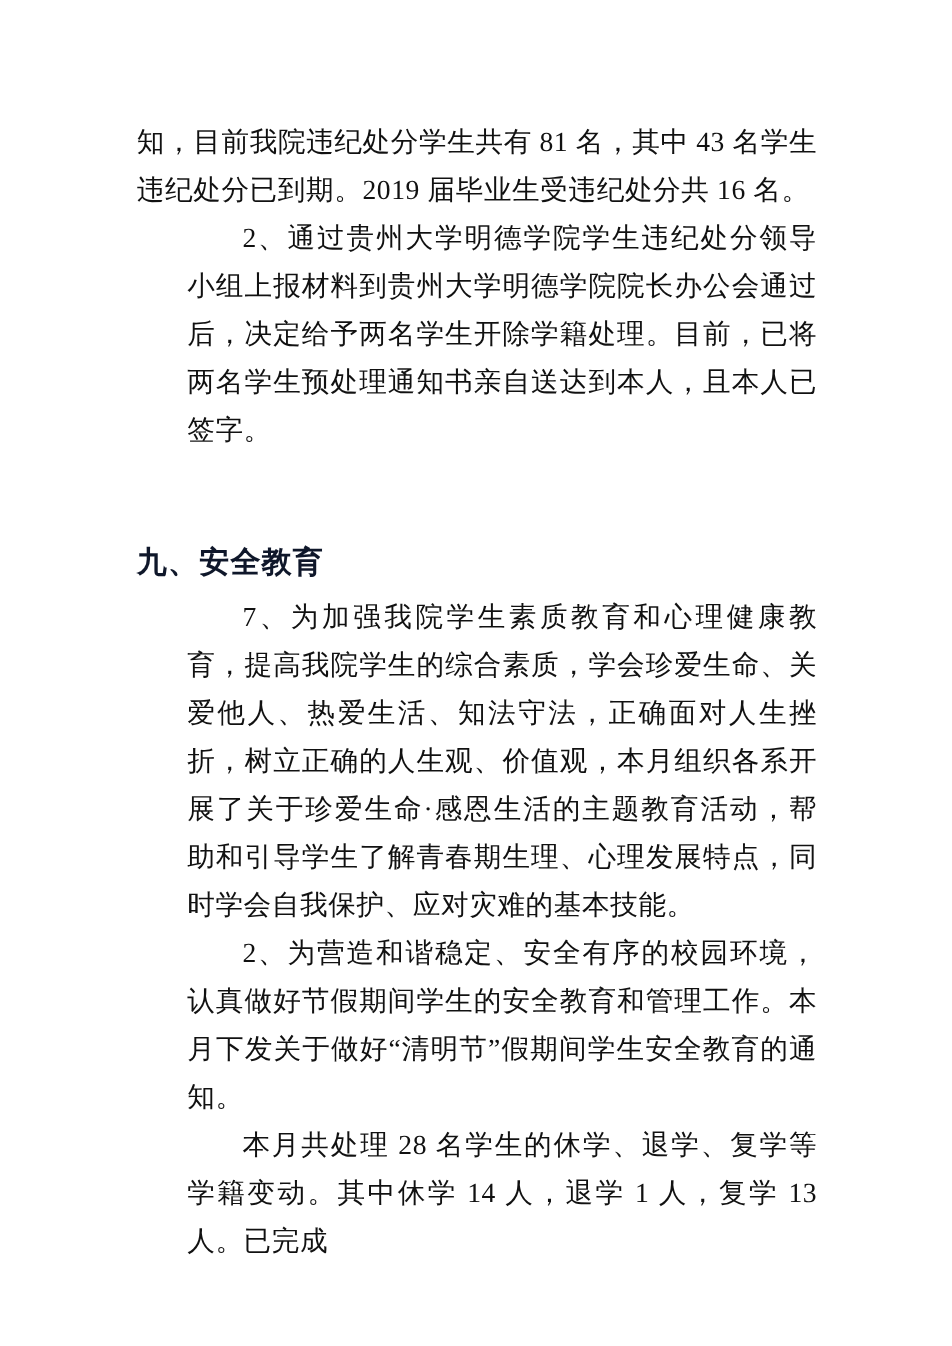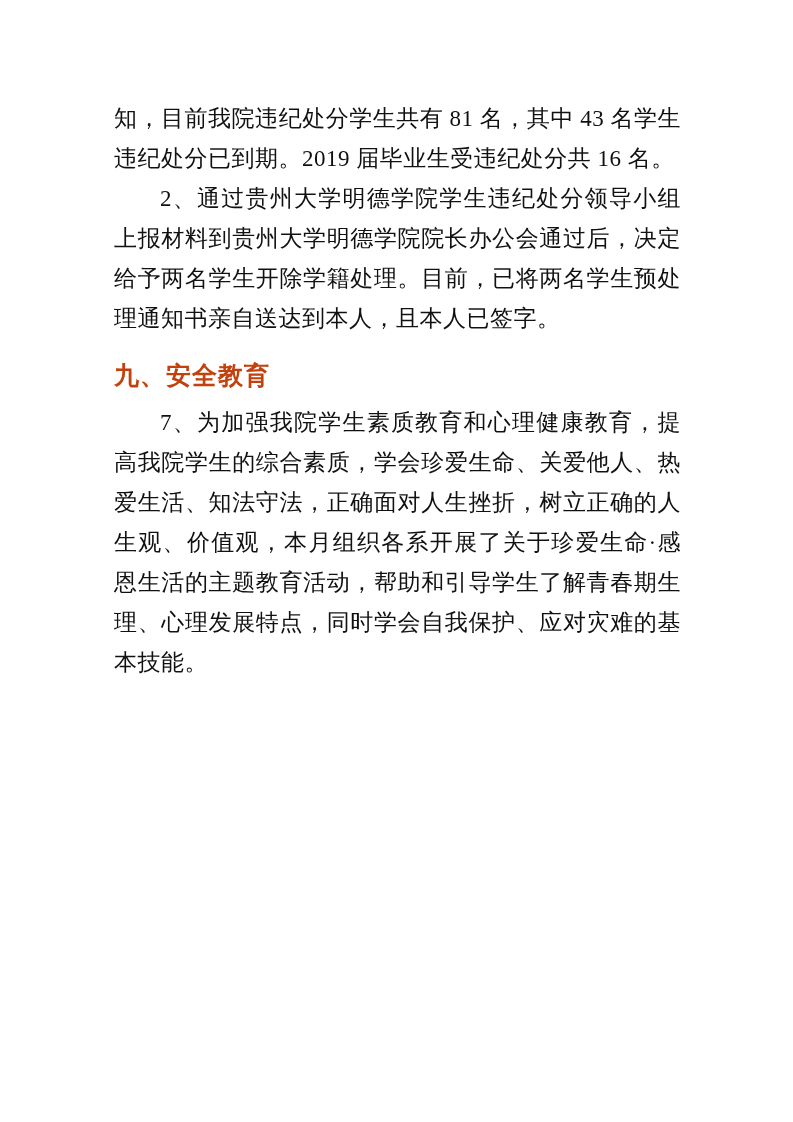--- a/index.html
+++ b/index.html
@@ -23,41 +23,44 @@
     font-size: 23px;
     line-height: 40px;
     color: #111111;
     text-align: justify;
     text-justify: inter-ideograph;
     letter-spacing: 0.5px;
     word-break: break-all;
   }
   .para.indent {
     text-indent: 2em;
+    margin-left: 42px;
   }
   .heading {
-    margin: 19px 0 5px 0;
-    font-family: Liberation Mono, monospace;
+    margin: 71px 0 5px 0;
+    font-family: Liberation Serif, serif;
     font-weight: 700;
     font-size: 25px;
     line-height: 40px;
-    color: #c2410c;
+    color: #0f172a;
     letter-spacing: 1px;
     text-align: left;
   }
 </style>
 </head>
 <body>
 
 <div class="page">
 
   <p class="para">知，目前我院违纪处分学生共有 81 名，其中 43 名学生违纪处分已到期。2019 届毕业生受违纪处分共 16 名。</p>
 
   <p class="para indent">2、通过贵州大学明德学院学生违纪处分领导小组上报材料到贵州大学明德学院院长办公会通过后，决定给予两名学生开除学籍处理。目前，已将两名学生预处理通知书亲自送达到本人，且本人已签字。</p>
 
   <h2 class="heading">九、安全教育</h2>
 
   <p class="para indent">7、为加强我院学生素质教育和心理健康教育，提高我院学生的综合素质，学会珍爱生命、关爱他人、热爱生活、知法守法，正确面对人生挫折，树立正确的人生观、价值观，本月组织各系开展了关于珍爱生命·感恩生活的主题教育活动，帮助和引导学生了解青春期生理、心理发展特点，同时学会自我保护、应对灾难的基本技能。</p>
 
+  <p class="para indent">2、为营造和谐稳定、安全有序的校园环境，认真做好节假期间学生的安全教育和管理工作。本月下发关于做好“清明节”假期间学生安全教育的通知。</p>
 
 
+  <p class="para indent">本月共处理 28 名学生的休学、退学、复学等学籍变动。其中休学 14 人，退学 1 人，复学 13 人。已完成</p>
 
 </div>
 
 </body></html>

